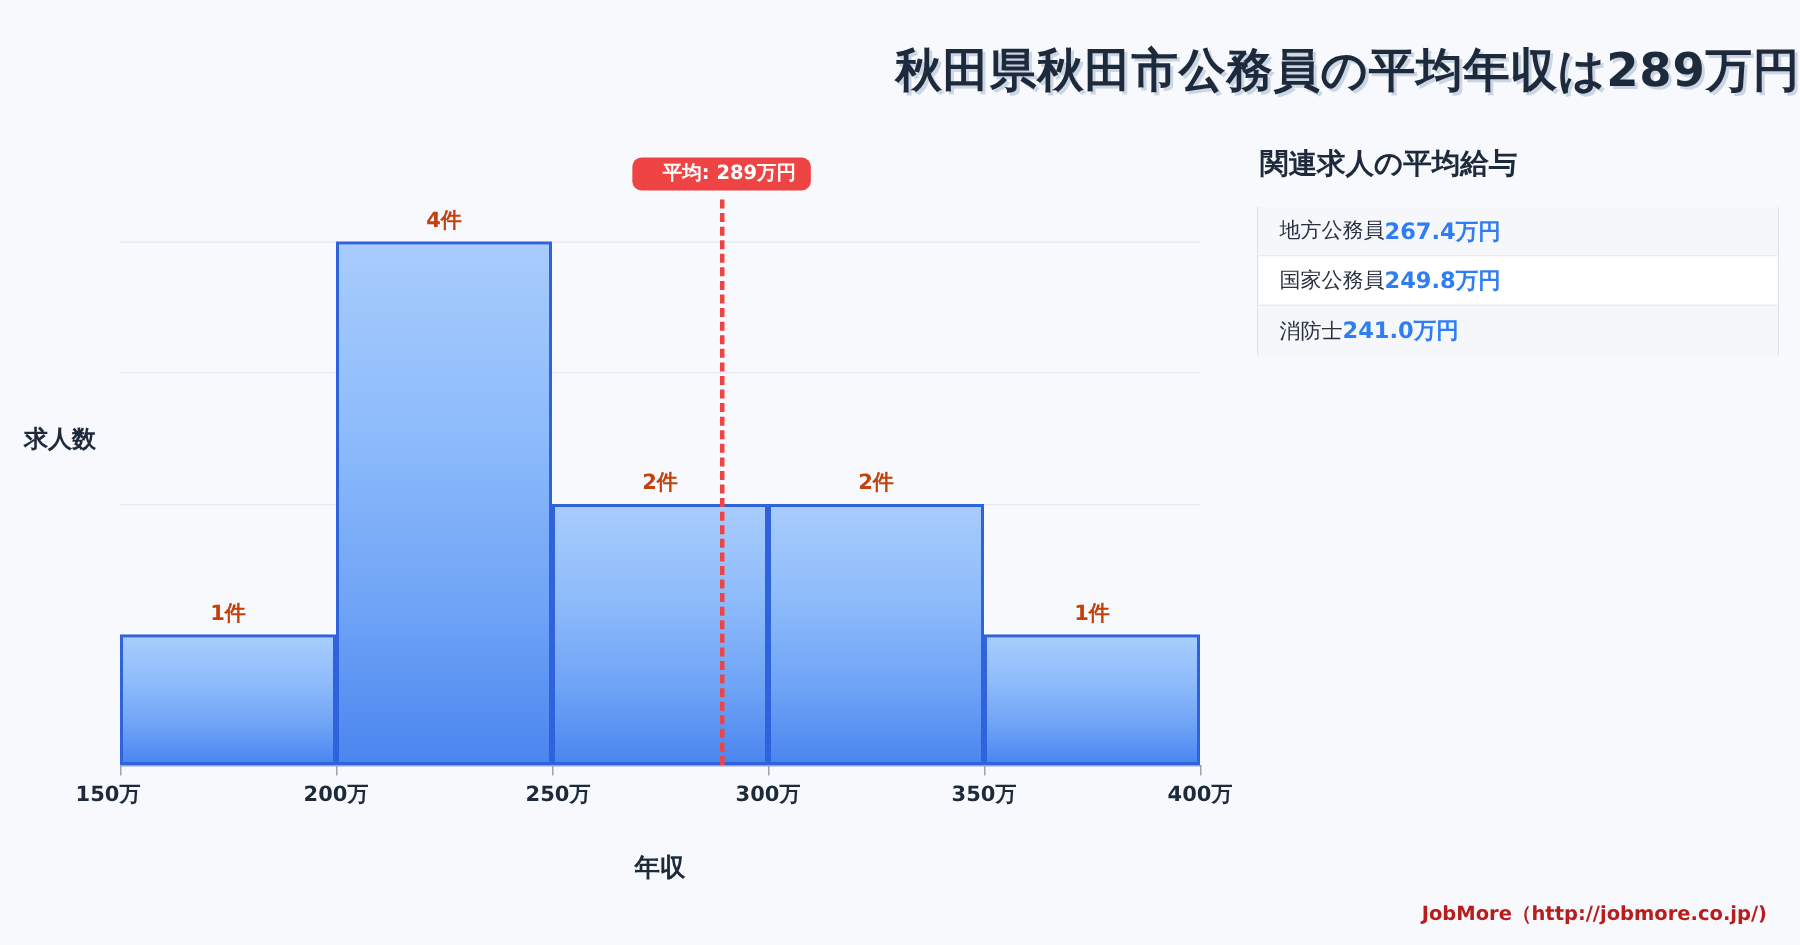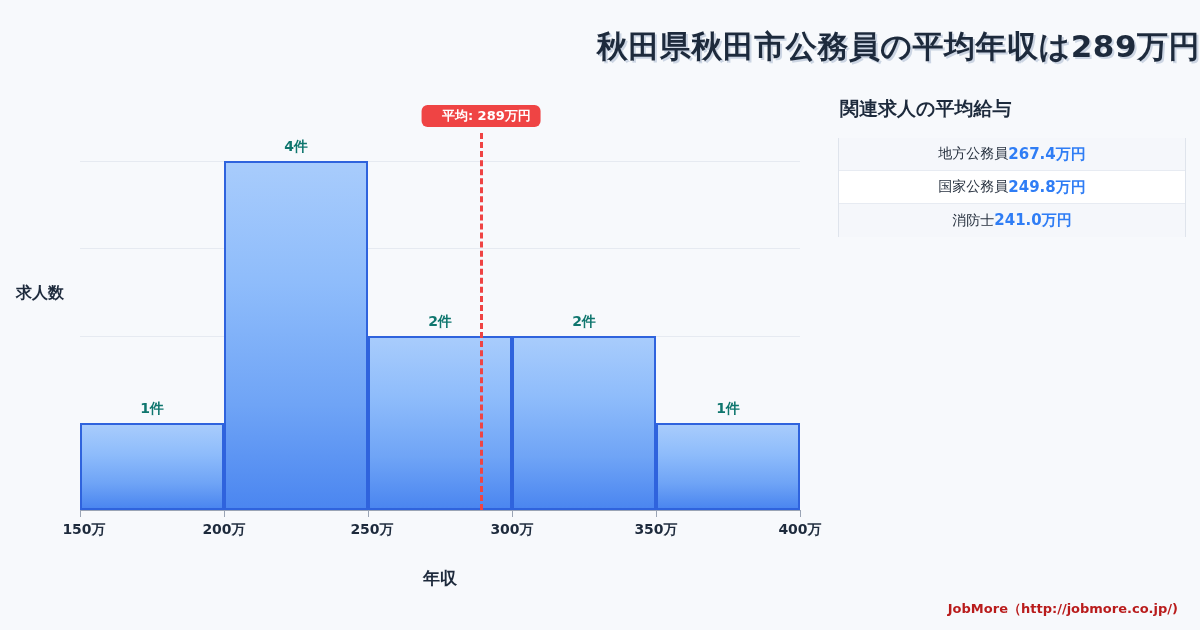--- a/index.html
+++ b/index.html
@@ -63,21 +63,21 @@
     bottom: 0;
     box-sizing: border-box;
     border: 2px solid #2f63dd;
     background: linear-gradient(to bottom, #a8ccfc 0%, #8ebcfb 35%, #6fa4f6 70%, #4b86f0 100%);
   }
   .bar-label {
     position: absolute;
     text-align: center;
     font-size: 14px;
     font-weight: bold;
-    color: #0f766e;
+    color: #c2410c;
     white-space: nowrap;
   }
 
   
   .axis-line {
     position: absolute;
     left: 80px;
     top: 510px;
     width: 721px;
     height: 1px;
@@ -156,21 +156,21 @@
     margin: 0 0 16px 2px;
     white-space: nowrap;
   }
   .side-table {
     border-left: 1px solid #dfe4ec;
     border-right: 1px solid #dfe4ec;
   }
   .side-row {
     display: flex;
     align-items: center;
-    justify-content: center;
+    justify-content: flex-start;
     height: 33px;
     padding: 0 14px 0 14px;
     box-sizing: border-box;
     background: #f5f7fb;
     border-bottom: 1px solid #e7ebf2;
   }
   .side-row:nth-child(even) {
     background: #ffffff;
   }
   .side-row:last-child {
@@ -219,21 +219,21 @@
         <div class="bar" style="left: 288px; width: 144px; height: 174.468px;"></div>
         <div class="bar-label" style="left: 288px; width: 144px; top: 212.532px;">2件</div>
         <div class="bar" style="left: 432px; width: 144px; height: 174.468px;"></div>
         <div class="bar-label" style="left: 432px; width: 144px; top: 212.532px;">2件</div>
         <div class="bar" style="left: 576px; width: 144px; height: 87.234px;"></div>
         <div class="bar-label" style="left: 576px; width: 144px; top: 299.766px;">1件</div>
       </div>
     <div class="axis-line"></div>
     <div id="axis-ticks">
         <div class="tick" style="left: 80px;"></div>
-        <div class="tick-label" style="left: 84px;">150万</div>
+        <div class="tick-label" style="left: 72px;">150万</div>
         <div class="tick" style="left: 224px;"></div>
         <div class="tick-label" style="left: 224px;">200万</div>
         <div class="tick" style="left: 368px;"></div>
         <div class="tick-label" style="left: 372px;">250万</div>
         <div class="tick" style="left: 512px;"></div>
         <div class="tick-label" style="left: 512px;">300万</div>
         <div class="tick" style="left: 656px;"></div>
         <div class="tick-label" style="left: 656px;">350万</div>
         <div class="tick" style="left: 800px;"></div>
         <div class="tick-label" style="left: 800px;">400万</div>

